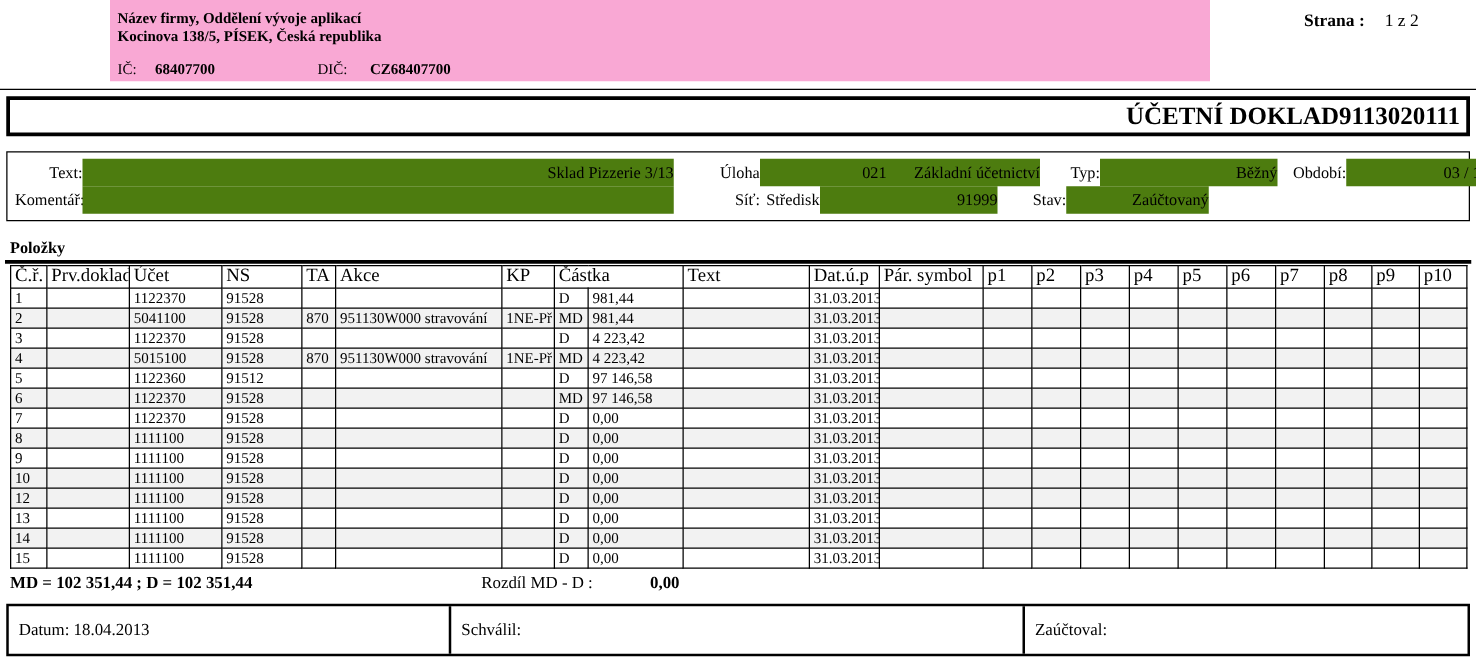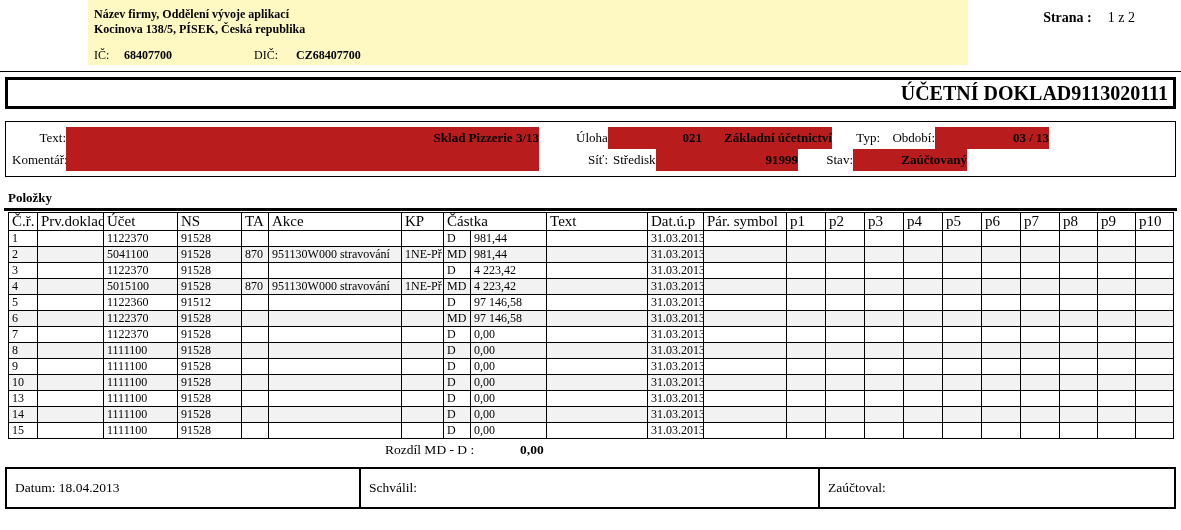--- a/index.html
+++ b/index.html
@@ -8,21 +8,21 @@
     width: 1181px; height: 530px;
     background: #fff; color: #000;
     font-family: "Liberation Serif", serif;
     overflow: hidden;
   }
   
   .top-header { position: relative; height: 66px; }
   .company-box {
     position: absolute; left: 88px; top: 0;
     width: 880px; height: 65px;
-    background: #fef9c3;
+    background: #f9a8d4;
     padding: 7px 0 0 6px;
   }
   .company-line { font-weight: bold; font-size: 12px; line-height: 15px; }
   .reg-line { margin-top: 11px; font-size: 12px; }
   .reg-line .lab { display: inline-block; }
   .reg-line .ic-lab { width: 30px; }
   .reg-line .ic-val { display: inline-block; width: 130px; font-weight: bold; }
   .reg-line .dic-lab { width: 42px; }
   .reg-line .dic-val { font-weight: bold; }
   .page-num { position: absolute; right: 46px; top: 10px; font-size: 14px; }
@@ -40,21 +40,21 @@
   }
   
   .info-panel {
     margin: 12px 5px 0 5px;
     border: 1px solid #000;
     padding: 5px 0;
     font-size: 13px;
   }
   .info-row { display: flex; height: 22px; align-items: center; text-align: right; }
   .info-row .lbl { flex: none; }
-  .info-row .val { flex: none; background: #b91c1c; font-weight: bold; height: 22px; line-height: 22px; padding-left: 16px; overflow: hidden; white-space: nowrap; }
+  .info-row .val { flex: none; background: #4d7c0f; font-weight: normal; height: 22px; line-height: 22px; padding-left: 16px; overflow: hidden; white-space: nowrap; }
   .l1 { width: 60px; padding-left: 6px; }
   .v1 { width: 473px; }
   .l2 { width: 69px; padding-left: 37px; }
   .v2 { width: 224px; }
   .l3 { width: 48px; padding-left: 5px; }
   .v3 { width: 142px; }
   .l4 { width: 55px; padding-left: 7px; }
   .v4 { width: 114px; }
   .uloha-name { margin-left: 22px; }
   
@@ -121,20 +121,21 @@
   <span>9113020111</span>
 </div>
 
 <div class="info-panel">
   <div class="info-row">
     <span class="lbl l1">Text:</span>
     <span class="val v1">Sklad Pizzerie 3/13</span>
     <span class="lbl l2">Úloha:</span>
     <span class="val v2"><span>021</span><span class="uloha-name">Základní účetnictví</span></span>
     <span class="lbl l3">Typ:</span>
+    <span class="val v3">Běžný</span>
     <span class="lbl l4">Období:</span>
     <span class="val v4">03 / 13</span>
   </div>
   <div class="info-row">
     <span class="lbl l1">Komentář:</span>
     <span class="val v1"></span>
     <span class="lbl l2">Síť:</span>
     <span class="lbl l3">Středisko:</span>
     <span class="val v3">91999</span>
     <span class="lbl l4">Stav:</span>
@@ -429,20 +430,44 @@
         <td class="c-p"></td>
         <td class="c-p"></td>
         <td class="c-p"></td>
         <td class="c-p"></td>
         <td class="c-p"></td>
         <td class="c-p"></td>
         <td class="c-p"></td>
         <td class="c-p"></td>
         <td class="c-p"></td>
       </tr>
+      <tr class="alt">
+        <td class="c-cr">12</td>
+        <td class="c-prv"></td>
+        <td class="c-ucet">1111100</td>
+        <td class="c-ns">91528</td>
+        <td class="c-ta"></td>
+        <td class="c-akce"></td>
+        <td class="c-kp"></td>
+        <td class="c-side">D</td>
+        <td class="c-castka">0,00</td>
+        <td class="c-text"></td>
+        <td class="c-datup">31.03.2013</td>
+        <td class="c-par"></td>
+        <td class="c-p"></td>
+        <td class="c-p"></td>
+        <td class="c-p"></td>
+        <td class="c-p"></td>
+        <td class="c-p"></td>
+        <td class="c-p"></td>
+        <td class="c-p"></td>
+        <td class="c-p"></td>
+        <td class="c-p"></td>
+        <td class="c-p"></td>
+      </tr>
       <tr>
         <td class="c-cr">13</td>
         <td class="c-prv"></td>
         <td class="c-ucet">1111100</td>
         <td class="c-ns">91528</td>
         <td class="c-ta"></td>
         <td class="c-akce"></td>
         <td class="c-kp"></td>
         <td class="c-side">D</td>
         <td class="c-castka">0,00</td>
@@ -505,20 +530,21 @@
         <td class="c-p"></td>
         <td class="c-p"></td>
         <td class="c-p"></td>
         <td class="c-p"></td>
         <td class="c-p"></td>
       </tr>
     </tbody>
 </table>
 
 <div class="totals">
+  <span class="summary">MD = 102 351,44  ;  D = 102 351,44</span>
   <span class="rozdil-lab">Rozdíl MD - D :</span>
   <span class="rozdil-val">0,00</span>
 </div>
 
 <div class="sign-box">
   <div class="sign-cell sc1">Datum: 18.04.2013</div>
   <div class="sign-cell sc2">Schválil:</div>
   <div class="sign-cell sc3">Zaúčtoval:</div>
 </div>
 

